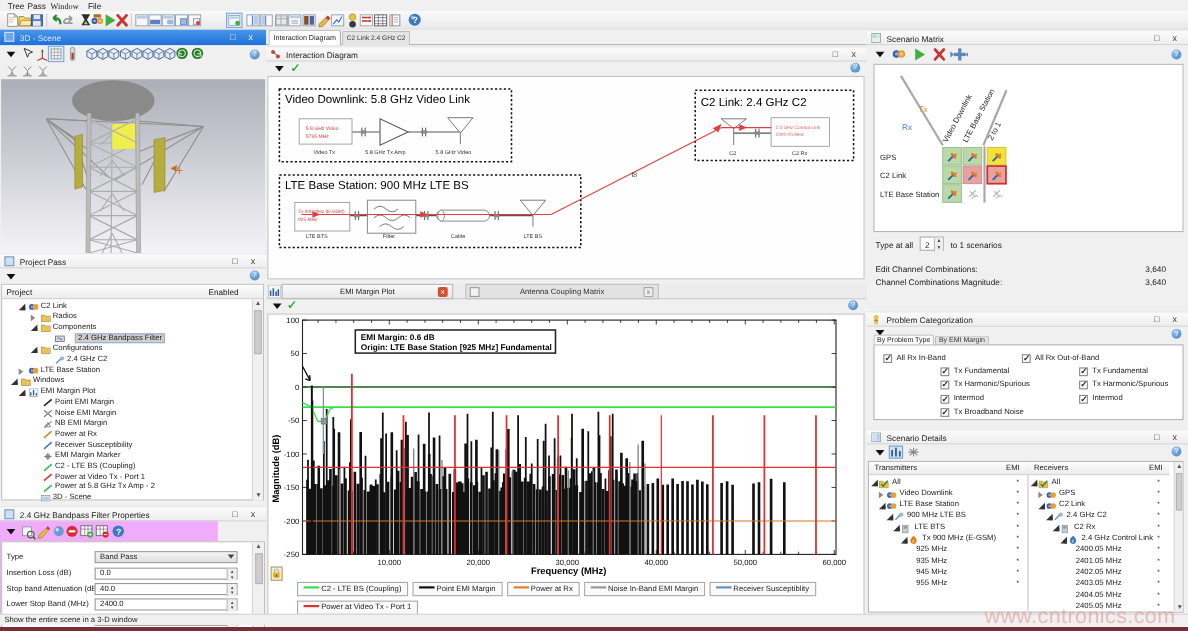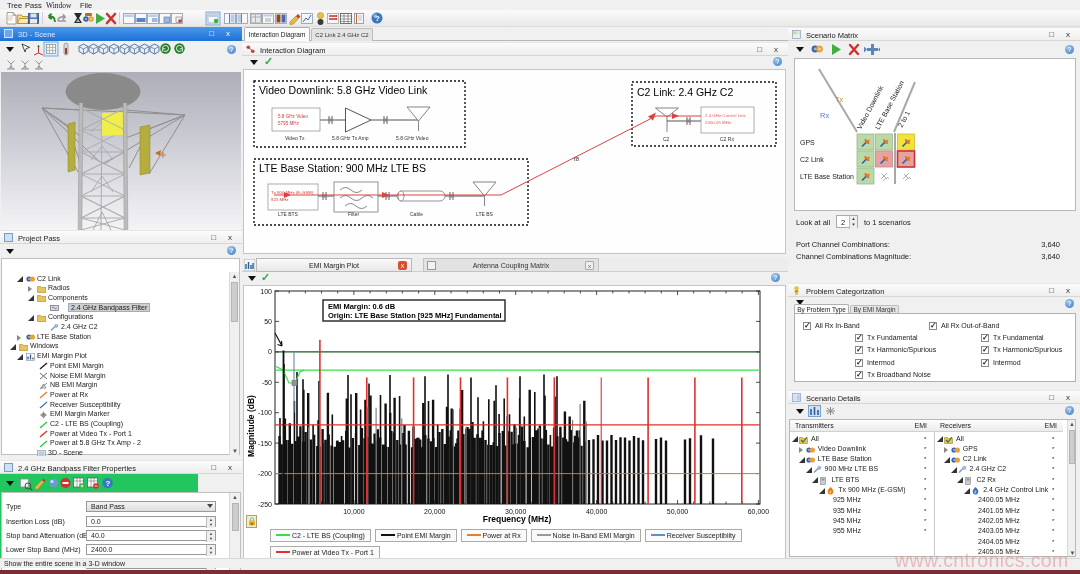--- a/index.html
+++ b/index.html
@@ -275,20 +275,24 @@
     <span class="ic" style="background:#cfe0f2;border:1px solid #7a9cc0;"></span>
     <span class="tx">Project Pass</span>
     <span class="pin" style="right:26px;">□</span>
       <span class="pin" style="right:10px;">x</span>
   </div>
   <div class="abs" style="left:0;top:14px;width:242px;height:14px;">
     <span class="drop" style="left:6px;top:5px;"></span>
     <span class="hlp" style="right:6px;top:2px;">?</span>
   </div>
   <div class="abs" style="left:1px;top:28px;width:239px;height:197px;background:#fff;border:1px solid #c0c0c0;" id="ptree">
+    <div class="abs" style="left:0;top:0;width:237px;height:13px;background:linear-gradient(#fdfdfd,#ececec);border-bottom:1px solid #d0d0d0;font-size:7.5px;">
+      <span class="abs" style="left:4px;top:2px;">Project</span>
+      <span class="abs" style="right:22px;top:2px;">Enabled</span>
+    </div>
 
     <div id="ptree-rows" style="position:absolute;left:0;top:0;width:228px;height:197px;overflow:hidden;">
         <div class="trow" style="top:15.5px;">
           <span style="position:absolute;left:15px;top:1.5px;width:0;height:0;border-left:3px solid transparent;border-top:3px solid transparent;border-right:3.5px solid #333;border-bottom:3.5px solid #333;"></span>
           <span style="position:absolute;left:24px;top:0.5px;width:9px;height:8px;">
             <svg width="9" height="8" viewBox="0 0 9 8" style="position:absolute">
               <circle cx="3" cy="4" r="2.6" fill="#3a62a8"></circle>
               <circle cx="6.4" cy="4" r="2.6" fill="#e8a03a"></circle>
               <circle cx="3" cy="4" r="1" fill="#9ab4e0"></circle>
             </svg>
@@ -456,21 +460,21 @@
         </div>
       </div>
     <div class="abs" style="right:0;top:13px;width:10px;height:183px;background:#f0f0f0;border-left:1px solid #d8d8d8;">
       <div style="font-size:6px;color:#555;text-align:center;line-height:8px;">▲</div>
       <div class="abs" style="left:1px;top:10px;width:7px;height:40px;background:#cdcdcd;border:1px solid #b5b5b5;"></div>
       <div class="abs" style="bottom:0;font-size:6px;color:#555;text-align:center;line-height:8px;width:10px;">▼</div>
     </div>
   </div>
 </div>
 
-<div class="abs" style="left:0;top:460px;width:198px;height:100px;background:#22c55e;">
+<div class="abs" style="left:0;top:460px;width:198px;height:100px;background:#f0abfc;">
   <div class="ttl" style="left:0;top:0;width:242px;">
     <span class="ic" style="background:#cfe0f2;border:1px solid #7a9cc0;"></span>
     <span class="tx">2.4 GHz Bandpass Filter Properties</span>
     <span class="pin" style="right:26px;">□</span>
       <span class="pin" style="right:10px;">x</span>
   </div>
   <div class="abs" style="left:0;top:15px;width:242px;height:16px;">
     <span class="drop" style="left:6px;top:6px;"></span>
     <svg width="130" height="16" style="position:absolute;left:20px;" font-family="Liberation Sans, sans-serif">
         <g transform="translate(0,2)">
@@ -851,27 +855,27 @@
             <path d="M2 8 L8 2 M3 3 l5 5" stroke="#aaa" stroke-width="1"></path>
             <path d="M4 10 l3 -3 M8 6 l2 2" stroke="#999" stroke-width="0.8" fill="none"></path>
           </g>
           <g transform="translate(106,112)" opacity="0.95">
             <path d="M2 8 L8 2 M3 3 l5 5" stroke="#aaa" stroke-width="1"></path>
             <path d="M4 10 l3 -3 M8 6 l2 2" stroke="#999" stroke-width="0.8" fill="none"></path>
           </g>
         </g>
     </svg>
   </div>
-  <div class="abs s7" style="left:8px;top:191px;">Look at all</div>
+  <div class="abs s7" style="left:8px;top:191px;">Type at all</div>
   <div class="abs" style="left:48px;top:188px;width:22px;height:13px;background:#fff;border:1px solid #aaa;font-size:7.5px;">
     <span style="position:absolute;left:4px;top:2px;">2</span>
     <span style="position:absolute;right:0;top:0;width:8px;height:13px;background:#eee;border-left:1px solid #bbb;font-size:4.5px;color:#444;text-align:center;line-height:6px;">▲<br>▼</span>
   </div>
   <div class="abs s7" style="left:76px;top:191px;">to 1 scenarios</div>
-  <div class="abs s7" style="left:8px;top:213px;">Port Channel Combinations:</div>
+  <div class="abs s7" style="left:8px;top:213px;">Edit Channel Combinations:</div>
   <div class="abs s7" style="right:20px;top:213px;">3,640</div>
   <div class="abs s7" style="left:8px;top:225px;">Channel Combinations Magnitude:</div>
   <div class="abs s7" style="right:20px;top:225px;">3,640</div>
 
   <div class="ttl" style="left:0;top:256px;width:292px;">
     <svg class="ic" viewBox="0 0 10 10">
         <ellipse cx="5" cy="2.5" rx="2.6" ry="2.2" fill="#e8c43a"></ellipse>
         <ellipse cx="5" cy="6" rx="2.2" ry="1.6" fill="#b89830"></ellipse>
         <ellipse cx="5" cy="8.7" rx="1.9" ry="1.3" fill="#e8c43a"></ellipse>
       </svg>

